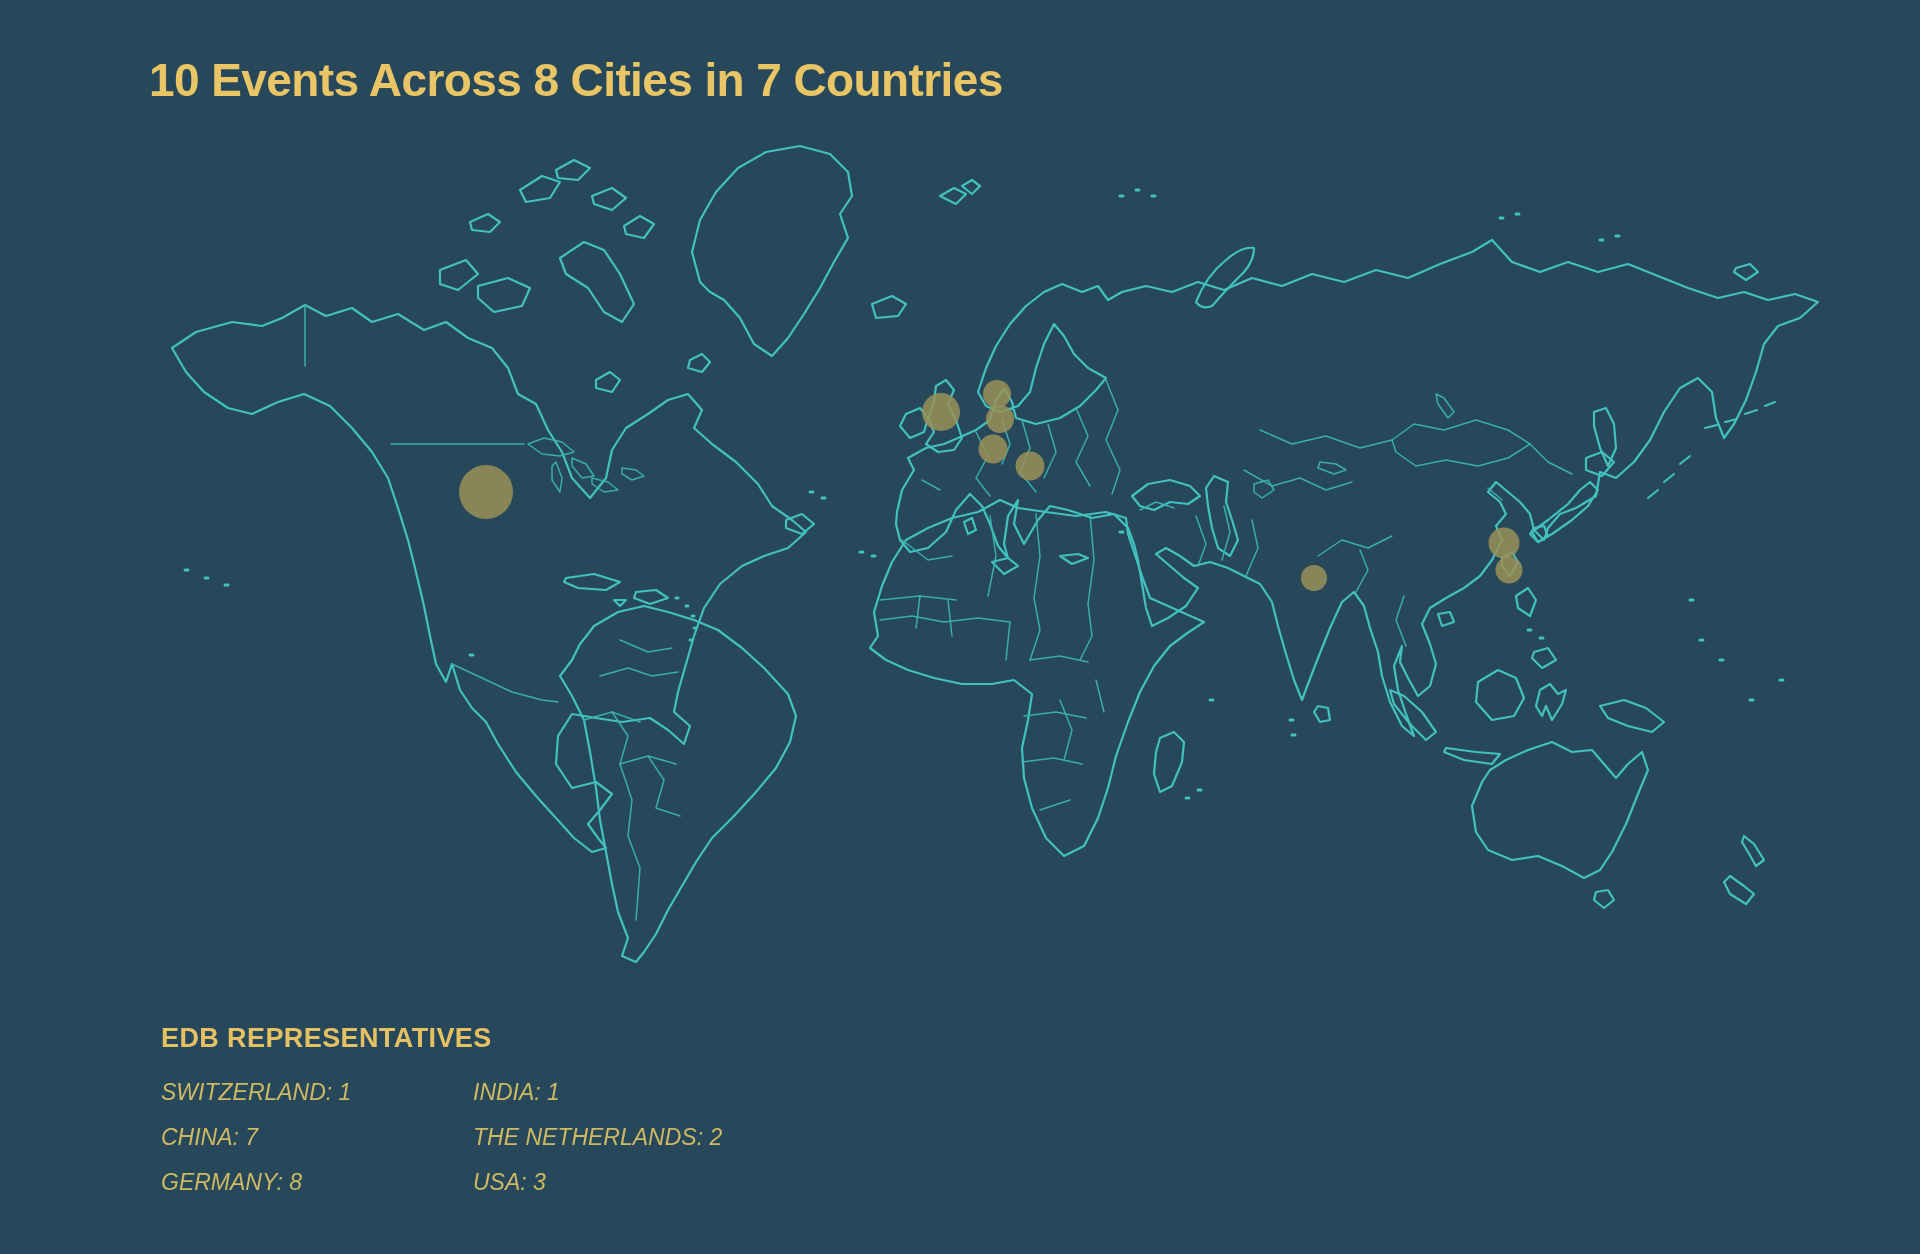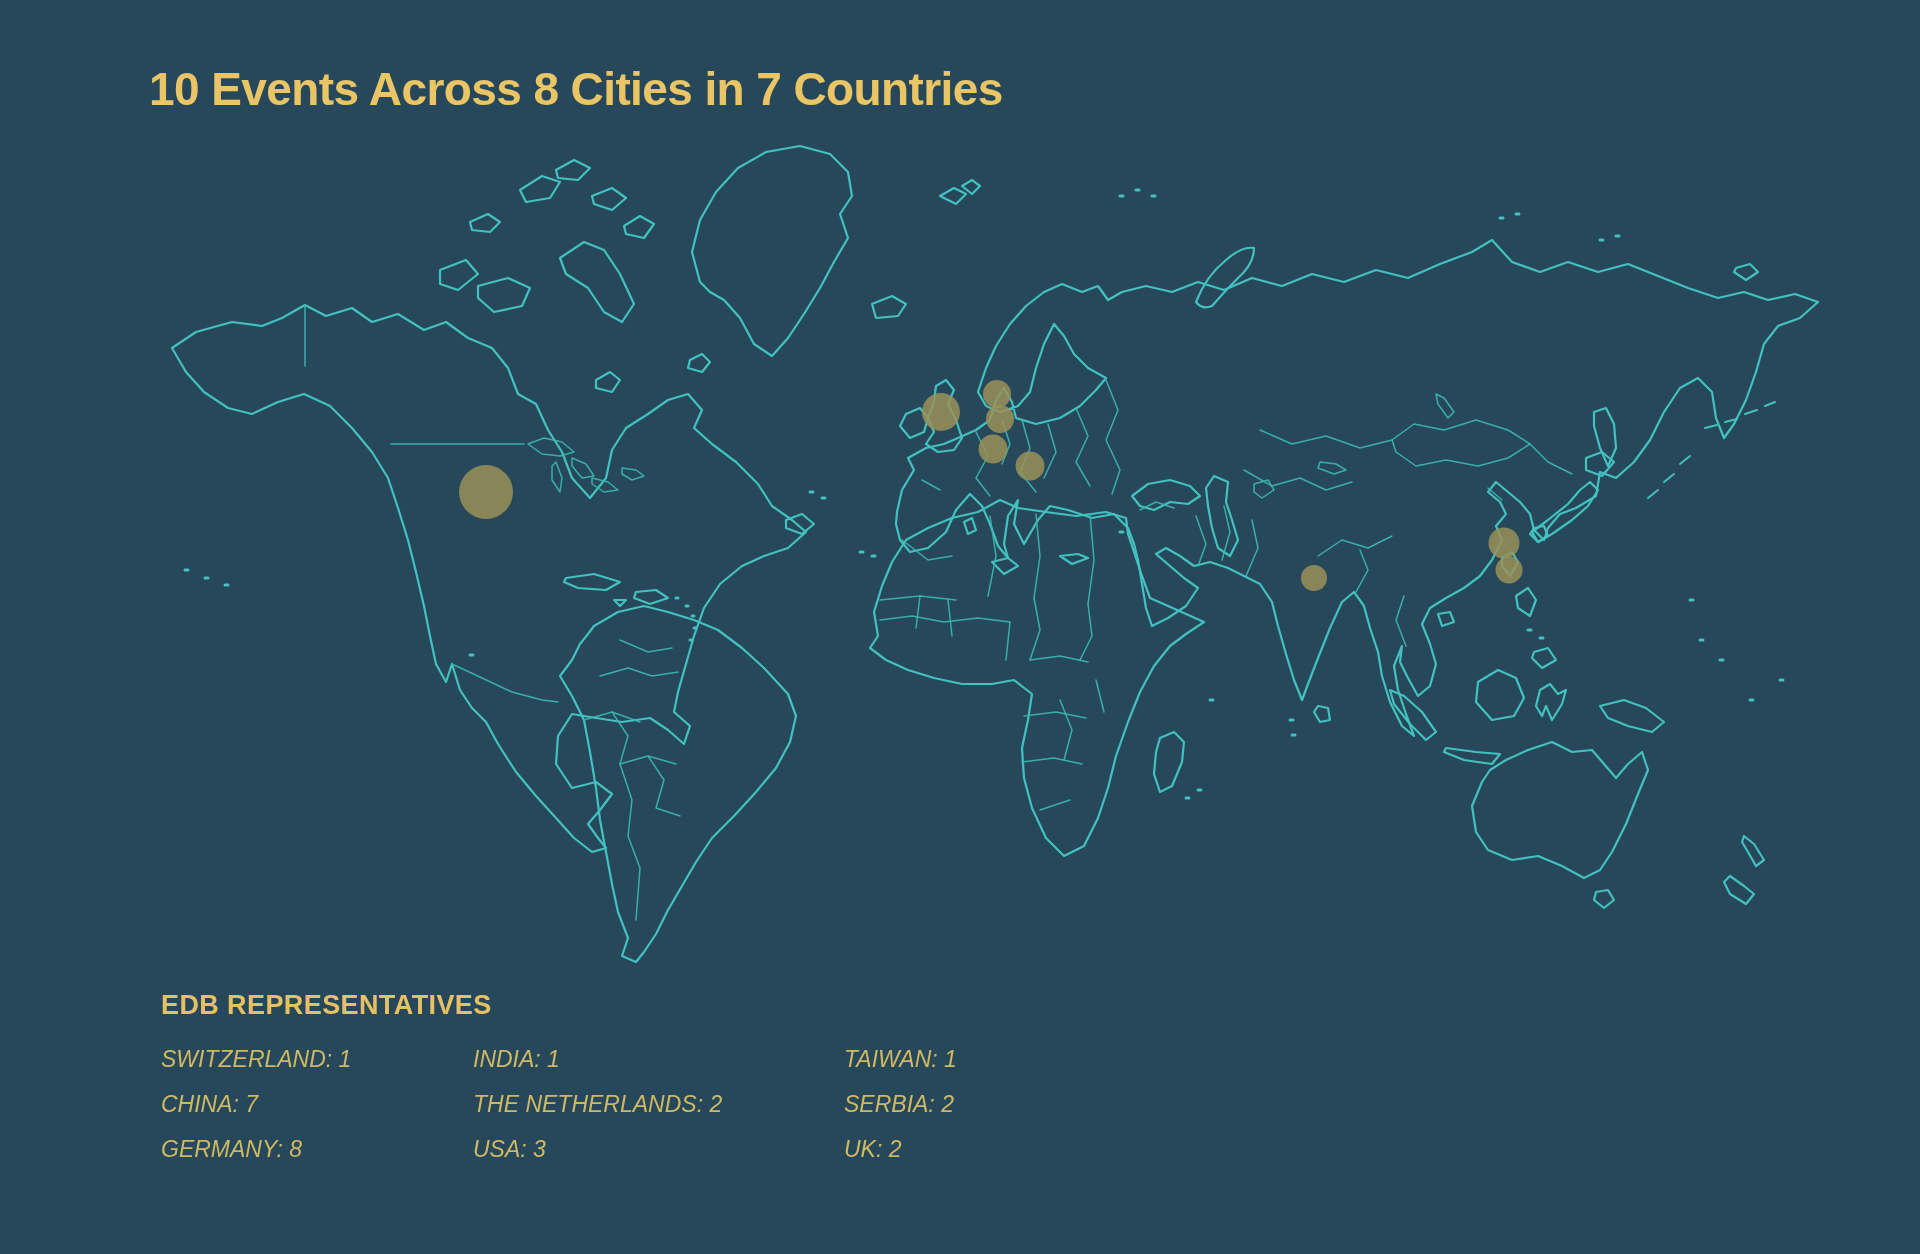--- a/index.html
+++ b/index.html
@@ -9,25 +9,25 @@
     position:relative;
     overflow:hidden;
     font-family:"Liberation Sans", sans-serif;
   }
   #map-svg{position:absolute;left:0;top:0;}
   .coast{fill:none;stroke:#43c1be;stroke-width:2.2;stroke-linejoin:round;stroke-linecap:round;}
   .border{fill:none;stroke:#3bb3b0;stroke-width:1.5;stroke-linejoin:round;stroke-linecap:round;opacity:.95;}
   .dots{fill:none;stroke:#43c1be;stroke-width:3;stroke-linecap:round;}
   .dash{fill:none;stroke:#43c1be;stroke-width:2;stroke-linecap:round;}
   #page-title{
-    position:absolute;left:149px;top:62px;
+    position:absolute;left:149px;top:53px;
     font-size:46px;font-weight:700;letter-spacing:-0.6px;
     color:#e9c566;white-space:nowrap;
   }
-  #legend{position:absolute;left:161px;top:990px;}
+  #legend{position:absolute;left:161px;top:1023px;}
   #legend-heading{
     font-size:27px;font-weight:700;letter-spacing:0.4px;
     color:#e5c163;white-space:nowrap;
   }
   #legend-columns{
     position:absolute;left:0;top:58px;
     display:flex;width:1100px;
   }
   .legend-col{display:flex;flex-direction:column;}
   .legend-col:nth-child(1){width:312px;}
@@ -306,19 +306,14 @@
       <div class="legend-col">
         <div class="legend-item">SWITZERLAND: 1</div>
         <div class="legend-item">CHINA: 7</div>
         <div class="legend-item">GERMANY: 8</div>
       </div>
       <div class="legend-col">
         <div class="legend-item">INDIA: 1</div>
         <div class="legend-item">THE NETHERLANDS: 2</div>
         <div class="legend-item">USA: 3</div>
       </div>
-      <div class="legend-col">
-        <div class="legend-item">TAIWAN: 1</div>
-        <div class="legend-item">SERBIA: 2</div>
-        <div class="legend-item">UK: 2</div>
-      </div>
     </div>
 </div>
 
 </body></html>

